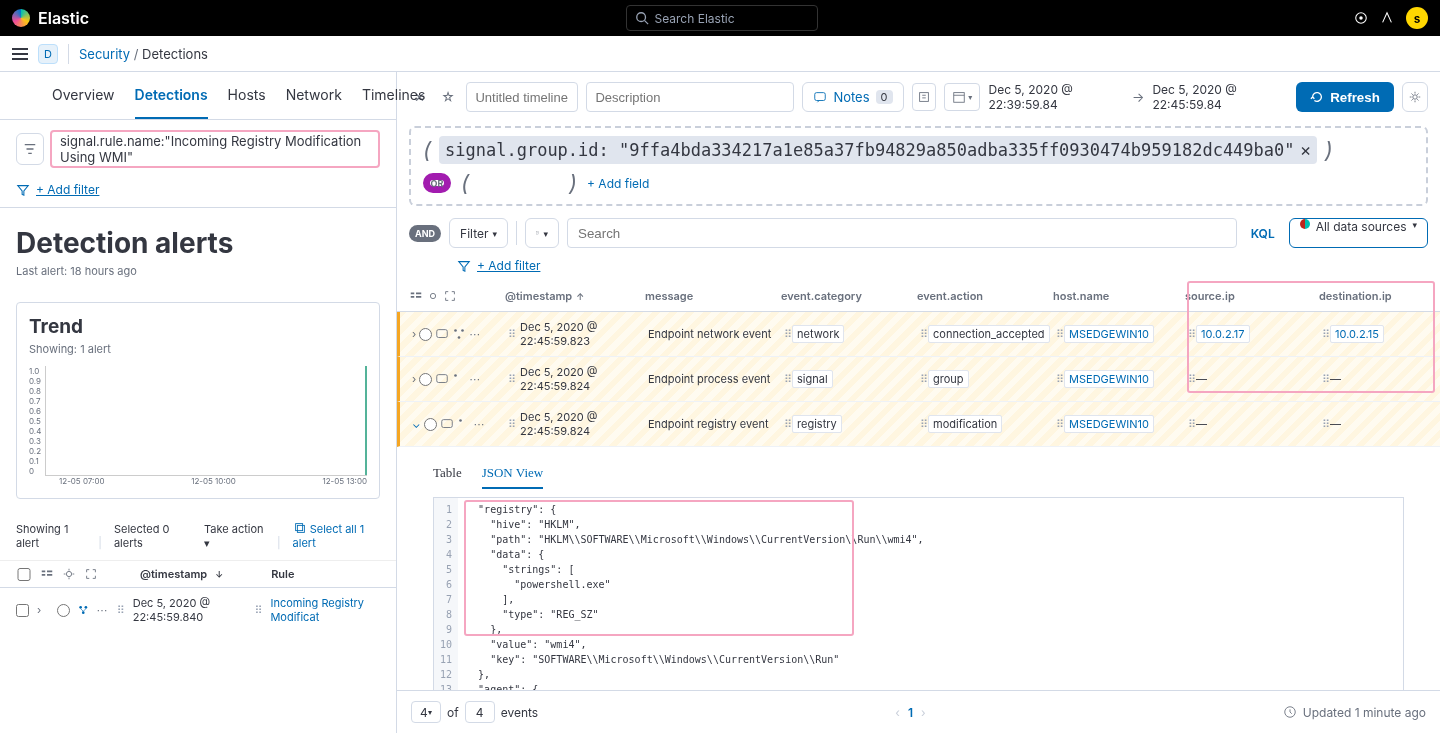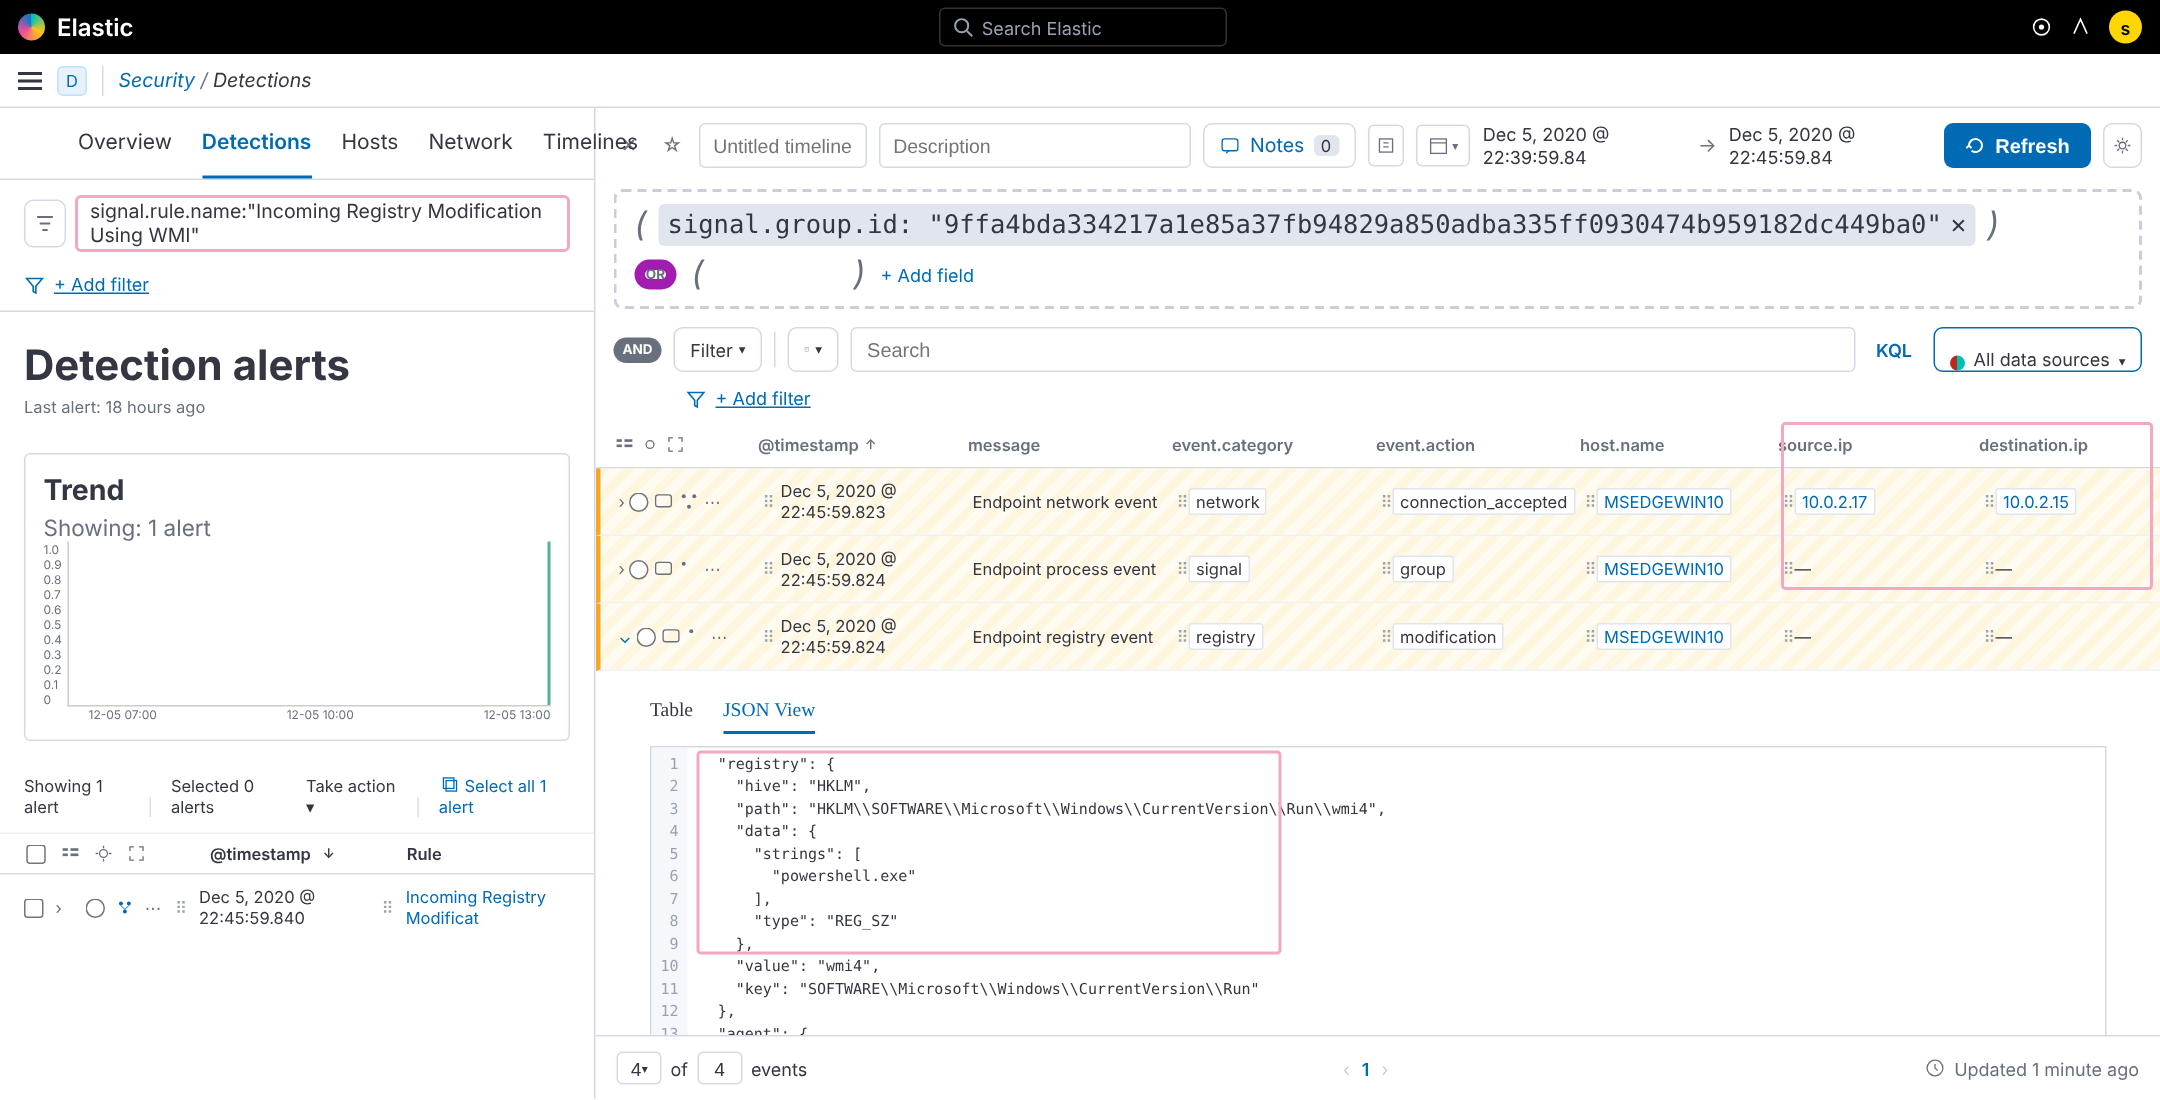--- a/index.html
+++ b/index.html
@@ -8,38 +8,38 @@
 .top-header-left { display: flex; align-items: center; gap: 8px; text-align: right; }
 .elastic-logo { width: 18px; height: 18px; background: conic-gradient(#00bfb3, #fec514, #f04e98, #0077cc); border-radius: 50%; }
 .brand-name { font-size: 16px; font-weight: 600; }
 .search-bar-top { width: 192px; height: 26px; border: 1px solid #333; border-radius: 4px; display: flex; align-items: center; padding: 0 8px; color: #98a2b3; gap: 6px; margin: 0 auto; }
 .top-header-right { display: flex; align-items: center; gap: 12px; }
 .avatar { width: 22px; height: 22px; border-radius: 50%; background: #ffd700; display: flex; align-items: center; justify-content: center; font-size: 12px; font-weight: 600; color: #000; }
 .breadcrumb-bar { height: 36px; display: flex; align-items: center; padding: 0 12px; border-bottom: 1px solid #d3dae6; gap: 10px; }
 .hamburger { width: 16px; height: 12px; display: flex; flex-direction: column; justify-content: space-between; cursor: pointer; }
 .hamburger div { height: 2px; background: #343741; }
 .space-icon { width: 20px; height: 20px; background: #e6f1fa; border: 1px solid #bcdffb; border-radius: 4px; display: flex; align-items: center; justify-content: center; font-size: 11px; color: #006bb4; }
-.breadcrumb { color: #69707d; font-size: 13px; font-style: italic; }
+.breadcrumb { color: #69707d; font-size: 13px; }
 .breadcrumb a { color: #006bb4; text-decoration: none; }
 .main { display: flex; height: calc(100% - 72px); }
 .left-panel { width: 397px; border-right: 1px solid #d3dae6; position: relative; display: flex; flex-direction: column; }
 .tab-bar { display: flex; padding: 0 24px; gap: 20px; border-bottom: 1px solid #d3dae6; background: #fff; }
 .tab-bar .sec-logo { width: 18px; height: 18px; margin: 12px 8px 0 0; background: linear-gradient(135deg, #ff6b35, #004e89); border-radius: 2px; }
 .tab-item { padding: 14px 0; font-size: 14px; cursor: pointer; border-bottom: 2px solid transparent; }
 .tab-item.active { color: #006bb4; border-bottom-color: #006bb4; font-weight: 600; }
 .kql-row { display: flex; padding: 10px 16px; gap: 6px; align-items: center; }
 .kql-toggle { width: 28px; height: 32px; border: 1px solid #d3dae6; border-radius: 6px; display: flex; align-items: center; justify-content: center; font-size: 11px; }
 .kql-input { flex: 1; height: 38px; border: 2px solid #f5a6c1; border-radius: 4px; padding: 0 8px; font-size: 13px; display: flex; align-items: center; }
 .add-filter-row { padding: 4px 16px 10px; display: flex; align-items: center; gap: 6px; }
 .add-filter-link { color: #006bb4; cursor: pointer; text-decoration: underline; font-size: 12px; }
 .page-title { font-size: 28px; font-weight: 700; padding: 18px 16px 4px; }
 .last-alert { padding: 0 16px 12px; font-size: 11px; color: #69707d; }
 .trend-card { margin: 12px 16px; border: 1px solid #d3dae6; border-radius: 4px; padding: 12px; }
 .trend-title { font-size: 19px; font-weight: 700; margin-bottom: 4px; }
-.trend-sub { font-size: 15px; color: #69707d; }
+.trend-sub { font-size: 11px; color: #69707d; margin-bottom: 10px; }
 .trend-chart { height: 110px; display: flex; }
 .y-axis { display: flex; flex-direction: column; justify-content: space-between; font-size: 8px; color: #69707d; padding-right: 4px; }
 .chart-area { flex: 1; border-left: 1px solid #ccc; border-bottom: 1px solid #ccc; position: relative; }
 .chart-area::after { content: ''; position: absolute; right: 0; bottom: 0; width: 2px; height: 100%; background: #54b399; }
 .x-axis { display: flex; justify-content: space-between; font-size: 8px; color: #69707d; padding-left: 30px; }
 .alert-table-header { display: flex; align-items: flex-end; gap: 12px; padding: 10px 16px; font-size: 11px; border-bottom: 1px solid #eee; }
 .take-action { cursor: pointer; }
 .select-all { color: #006bb4; cursor: pointer; }
 .grid-header-left { display: flex; padding: 6px 16px; font-size: 11px; font-weight: 600; gap: 8px; border-bottom: 1px solid #d3dae6; align-items: center; }
 .icon-cell { width: 16px; }
@@ -60,21 +60,21 @@
 .paren { font-size: 22px; color: #69707d; font-style: italic; }
 .filter-chip { background: #e0e5ee; border-radius: 4px; padding: 4px 6px; font-family: monospace; font-size: 17px; display: flex; align-items: center; gap: 6px; }
 .filter-row-2 { display: flex; align-items: center; gap: 10px; margin-top: 6px; }
 .or-badge { width: 28px; height: 20px; border: 7px solid #a21caf; border-radius: 14px; display: flex; align-items: center; justify-content: center; font-size: 9px; font-weight: 700; color: #69707d; }
 .add-field-link { color: #006bb4; cursor: pointer; font-size: 12px; }
 .search-row { display: flex; align-items: center; padding: 4px 12px 8px; gap: 8px; }
 .and-b { background: #69707d; color: #fff; font-size: 9px; font-weight: 700; border-radius: 10px; padding: 3px 6px; }
 .filter-btn { height: 30px; border: 1px solid #d3dae6; border-radius: 6px; padding: 0 10px; display: flex; align-items: center; gap: 4px; font-size: 12px; cursor: pointer; }
 .search-input { flex: 1; height: 30px; border: 1px solid #d3dae6; border-radius: 4px; padding: 0 10px; }
 .kql-badge { padding: 4px 6px; color: #006bb4; font-weight: 600; font-size: 12px; }
-.datasource-btn { height: 30px; border: 1px solid #006bb4; border-radius: 6px; padding: 0 10px; display: flex; align-items: flex-end; gap: 6px; color: #343741; font-size: 12px; cursor: pointer; }
+.datasource-btn { height: 30px; border: 1px solid #006bb4; border-radius: 6px; padding: 0 10px; display: flex; align-items: flex-start; gap: 6px; color: #343741; font-size: 12px; cursor: pointer; }
 .ds-dot { width: 10px; height: 10px; border-radius: 50%; background: linear-gradient(90deg, #bd271e 50%, #00bfb3 50%); }
 .add-filter-row2 { padding: 2px 12px 8px 60px; display: flex; align-items: center; gap: 6px; }
 .data-grid { flex: 1; overflow: auto; }
 .grid-head { display: flex; padding: 4px 12px; font-size: 11px; font-weight: 600; color: #69707d; border-bottom: 1px solid #d3dae6; }
 .gcol-icons { width: 96px; display: flex; gap: 3px; align-items: center; }
 .gcol-ts { width: 140px; display: flex; align-items: center; gap: 4px; }
 .gcol-msg { width: 136px; }
 .gcol-cat { width: 136px; }
 .gcol-act { width: 136px; }
 .gcol-host { width: 132px; }

